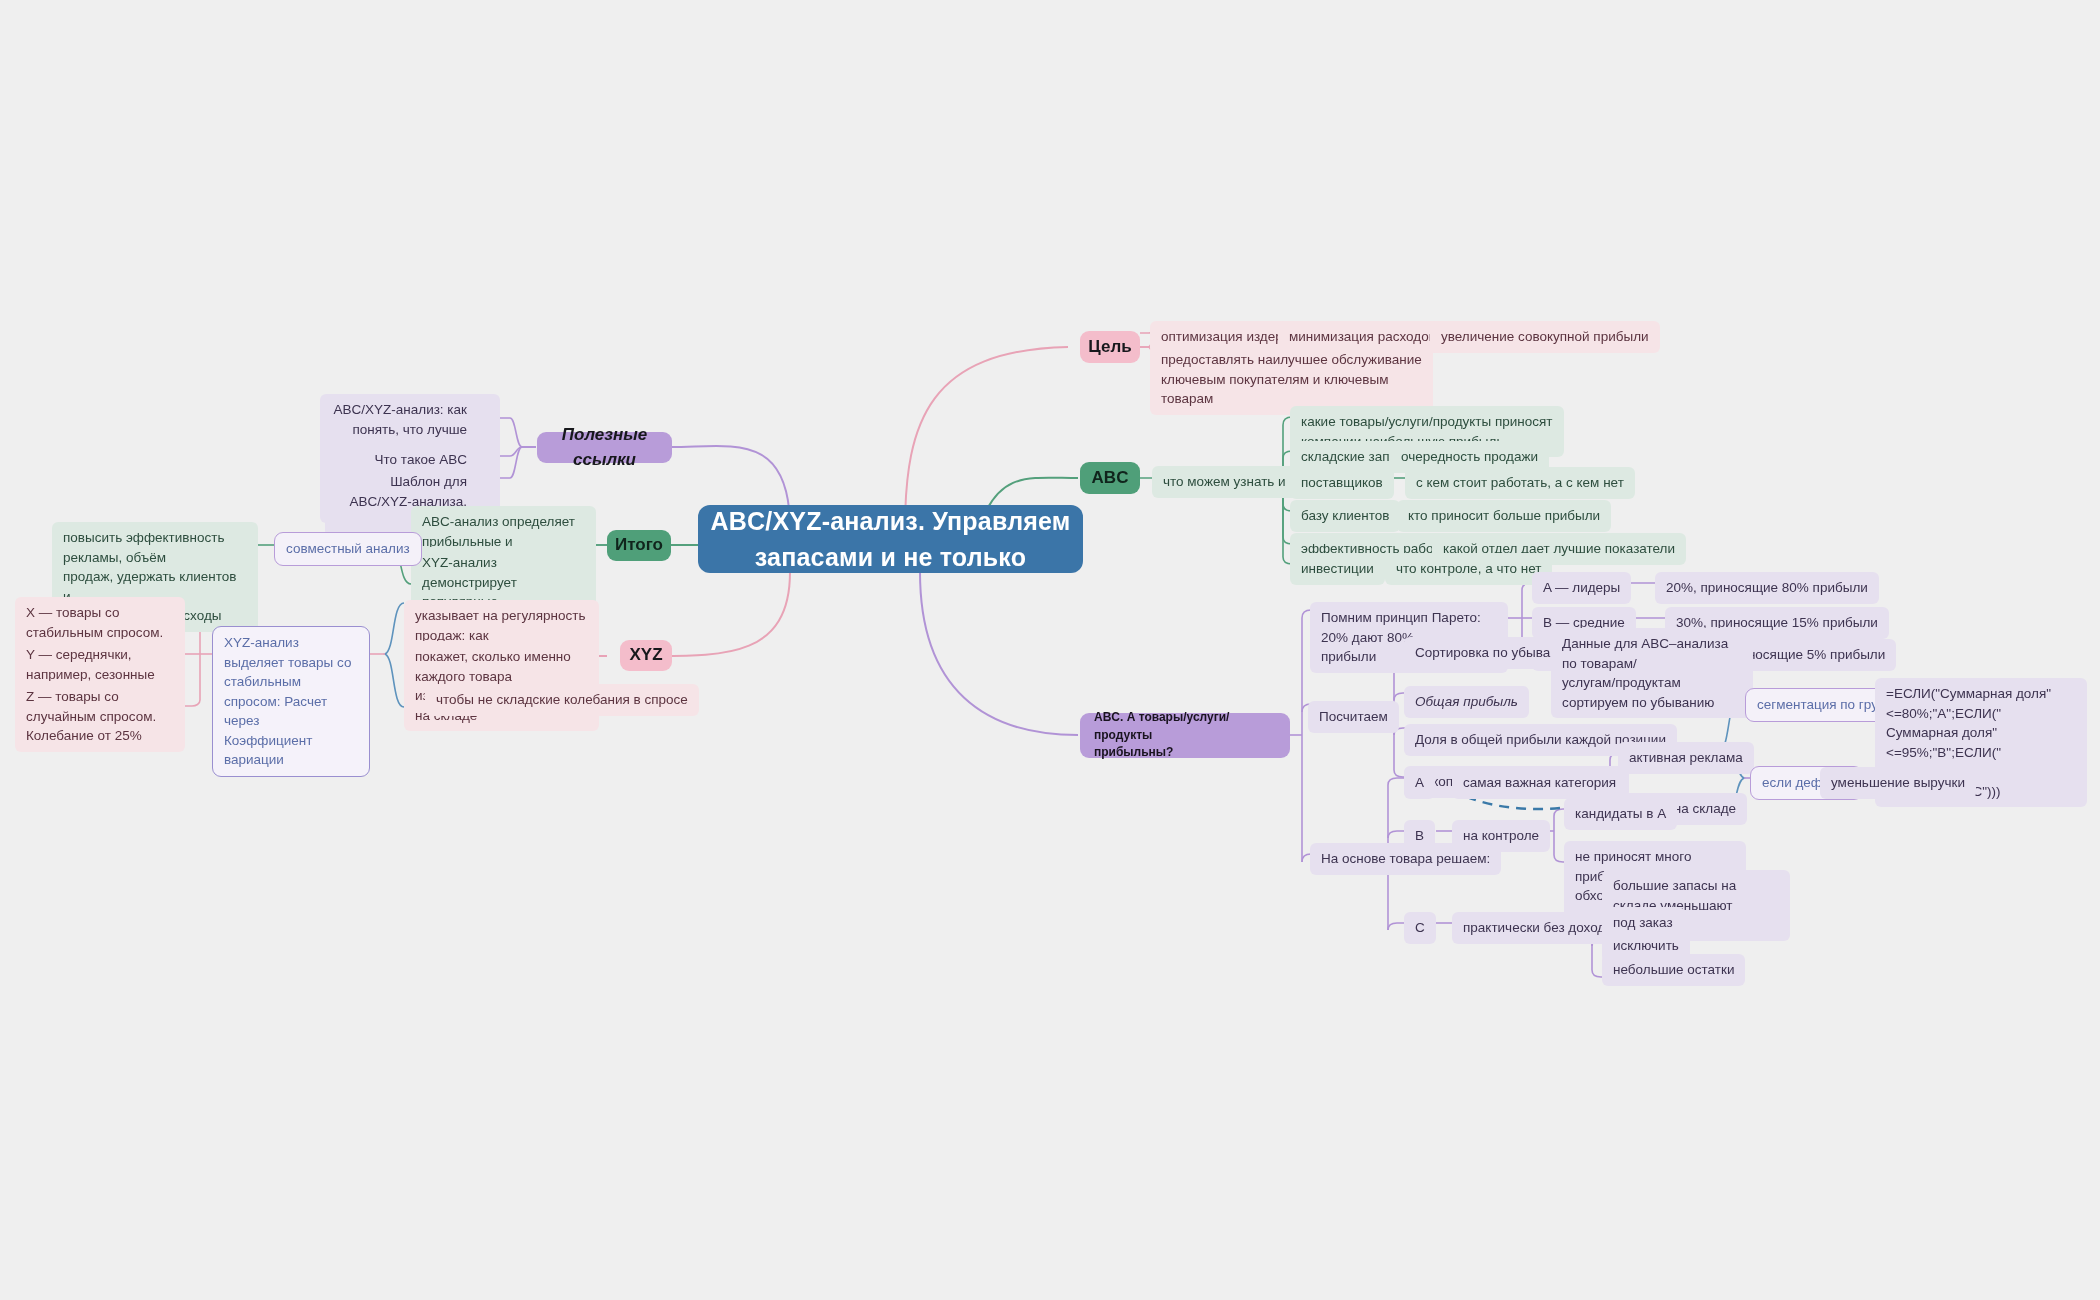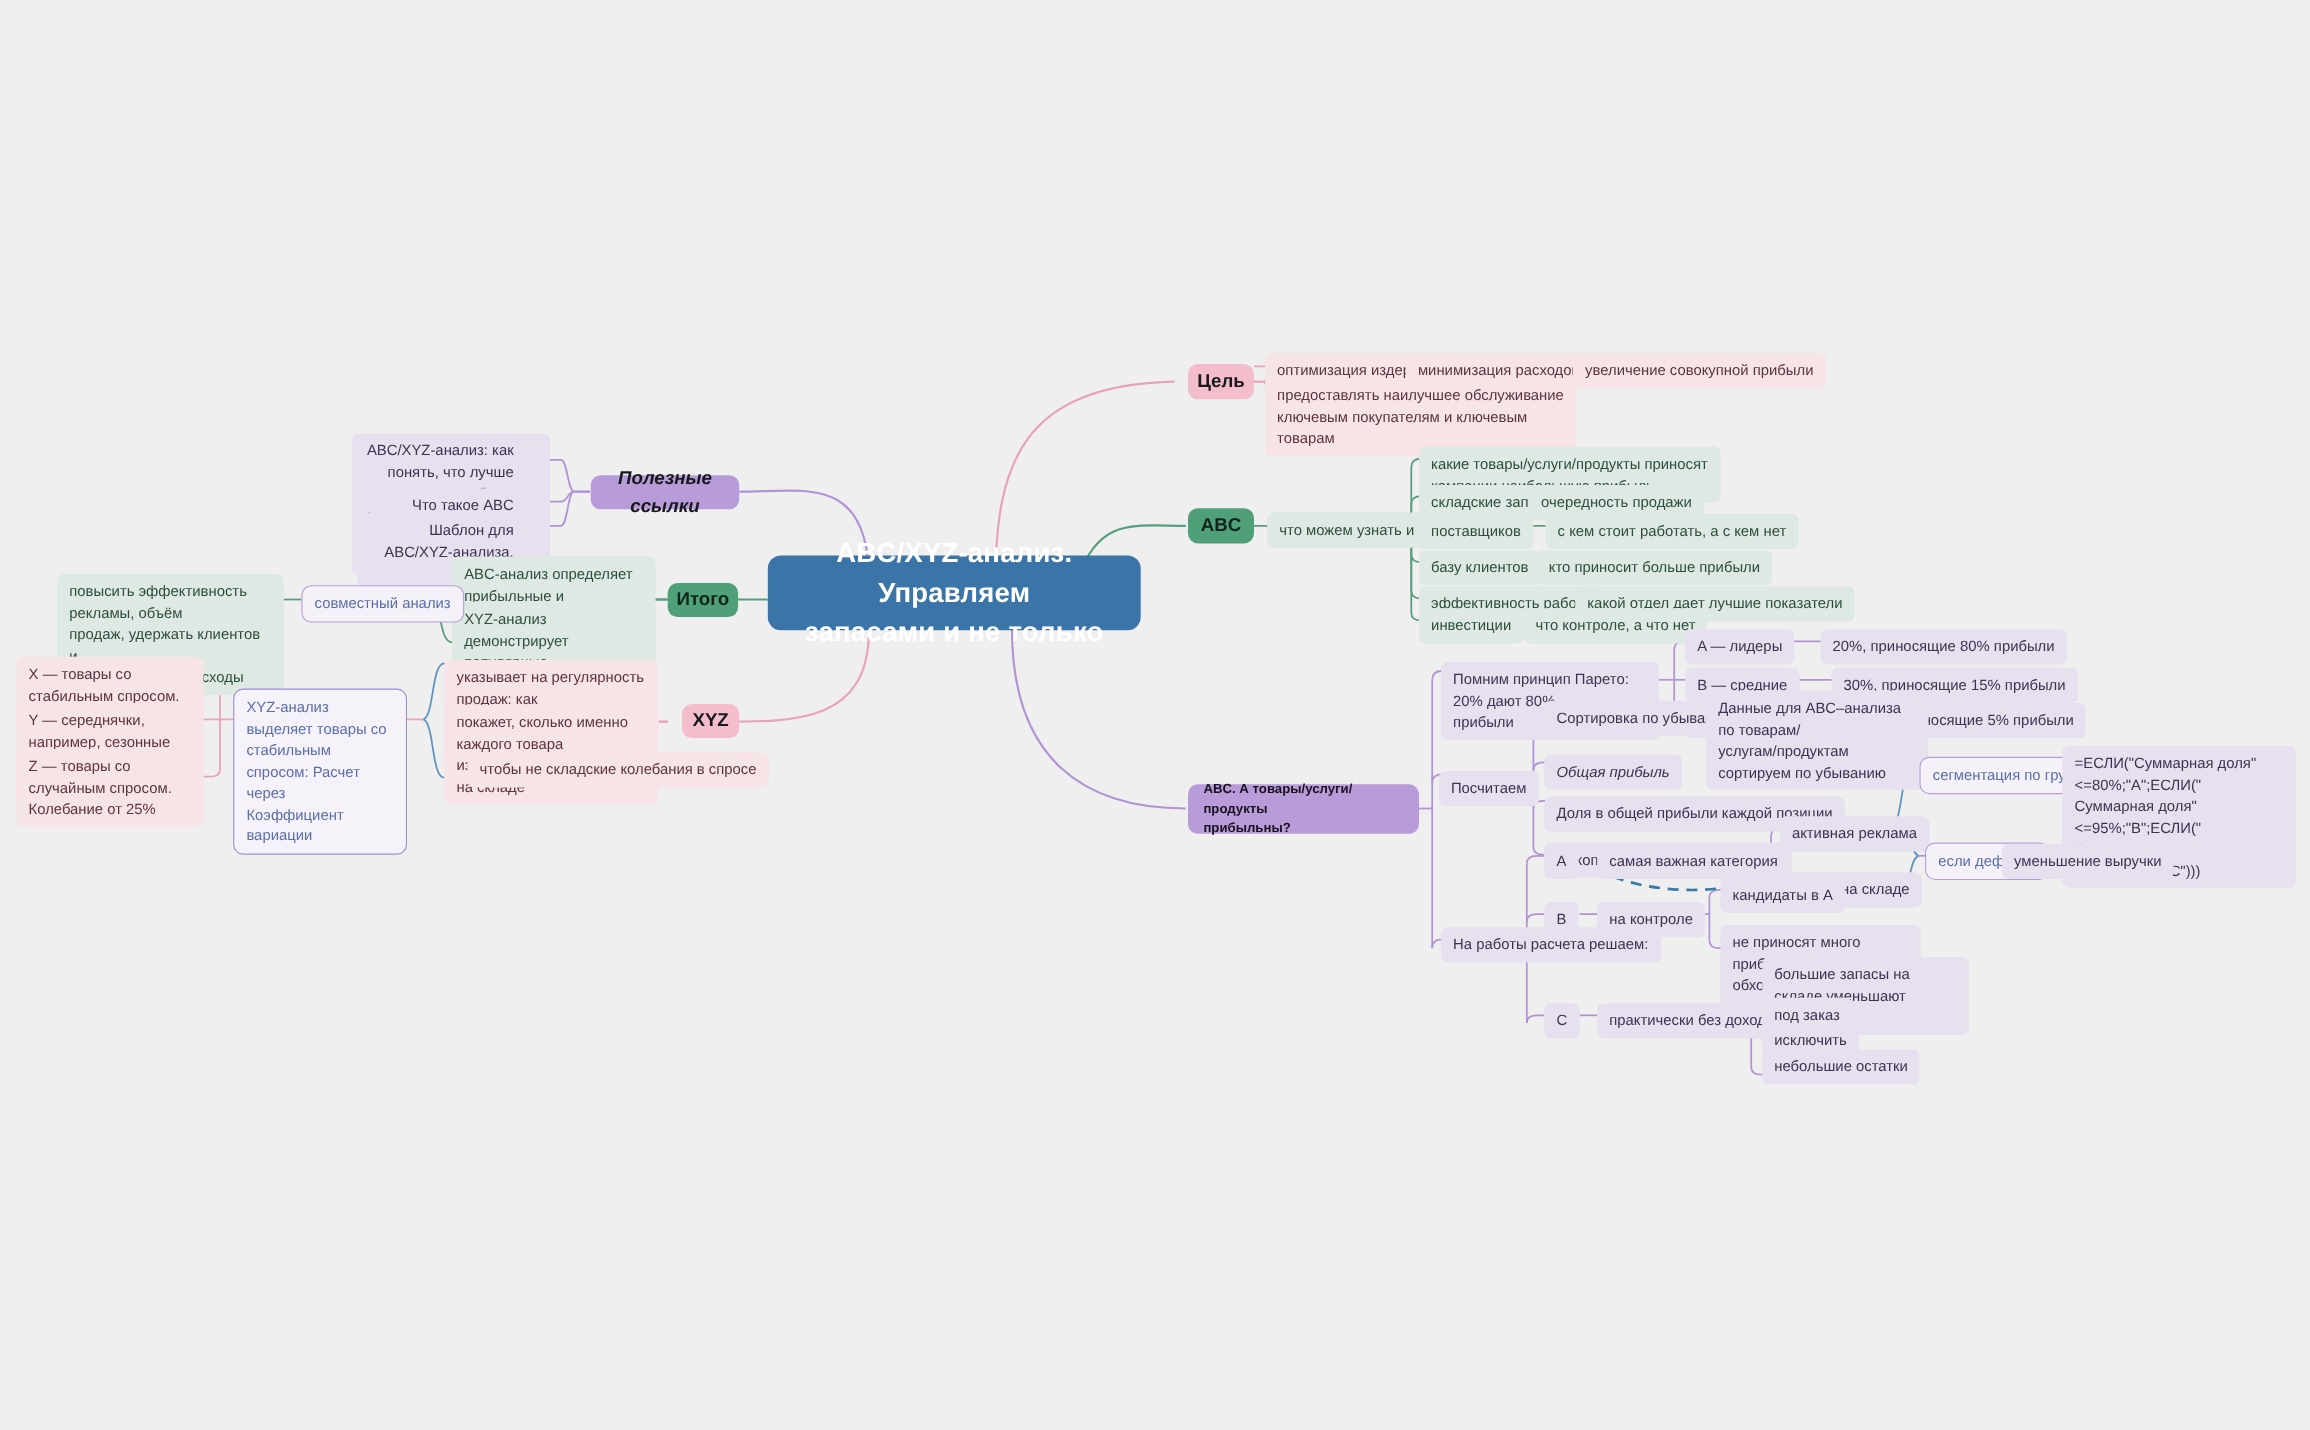--- a/index.html
+++ b/index.html
@@ -218,21 +218,21 @@
 
       <path d="M1560,808 C1520,812 1470,805 1444,784" stroke="#3a79a8" stroke-width="2.4" stroke-dasharray="10 7" marker-end="url(#arrowblue)"></path>
     </g>
     <defs>
       <marker id="arrowblue" markerWidth="7" markerHeight="7" refX="5" refY="3.2" orient="auto">
         <path d="M0,0 L6,3.2 L0,6.4 z" fill="#3a79a8"></path>
       </marker>
     </defs>
   </svg>
 
-  <div class="node root" style="left:698px; top:505px; width:339px; height:68px;">ABC/XYZ-анализ. Управляем
+  <div class="node root" style="left:698px; top:505px; width:385px; height:68px;">ABC/XYZ-анализ. Управляем
 запасами и не только</div>
 
   <div class="node branch pink" style="left:1080px; top:331px; width:60px; height:32px;">Цель</div>
 
   <div class="node chip pink" style="left:1150px; top:321px;">оптимизация издержек</div>
   <div class="node chip pink" style="left:1278px; top:321px;">минимизация расходов</div>
   <div class="node chip pink" style="left:1430px; top:321px;">увеличение совокупной прибыли</div>
   <div class="node chip pink" style="left:1150px; top:344px;">предоставлять наилучшее обслуживание
 ключевым покупателям и ключевым
 товарам</div>
@@ -344,21 +344,21 @@
   <div class="node chip purple" style="left:1404px; top:686px;font-style:italic;">Общая прибыль</div>
   <div class="node chip purple" style="left:1404px; top:724px;">Доля в общей прибыли каждой позиции</div>
   <div class="node chip purple" style="left:1404px; top:766px;">Накопительная/суммарная доля</div>
 
   <div class="node chip outline-purple" style="left:1745px; top:688px;">сегментация по группам</div>
 
   <div class="node chip purple" style="left:1875px; top:678px; width:212px;">=ЕСЛИ("Суммарная доля"&lt;=80%;"A";ЕСЛИ("
 Суммарная доля"&lt;=95%;"B";ЕСЛИ("
 Суммарная доля"&gt;=95%;"C")))</div>
 
-  <div class="node chip purple" style="left:1310px; top:843px;">На работы расчета решаем:</div>
+  <div class="node chip purple" style="left:1310px; top:843px;">На основе товара решаем:</div>
 
   <div class="node chip purple" style="left:1404px; top:767px;">A</div>
   <div class="node chip purple" style="left:1452px; top:767px;">самая важная категория</div>
   <div class="node chip purple" style="left:1618px; top:742px;">активная реклама</div>
   <div class="node chip purple" style="left:1618px; top:793px;">всегда на складе</div>
   <div class="node chip outline-purple" style="left:1750px; top:766px;">если дефицит</div>
   <div class="node chip purple" style="left:1820px; top:767px;">уменьшение выручки</div>
 
   <div class="node chip purple" style="left:1404px; top:820px;">B</div>
   <div class="node chip purple" style="left:1452px; top:820px;">на контроле</div>

